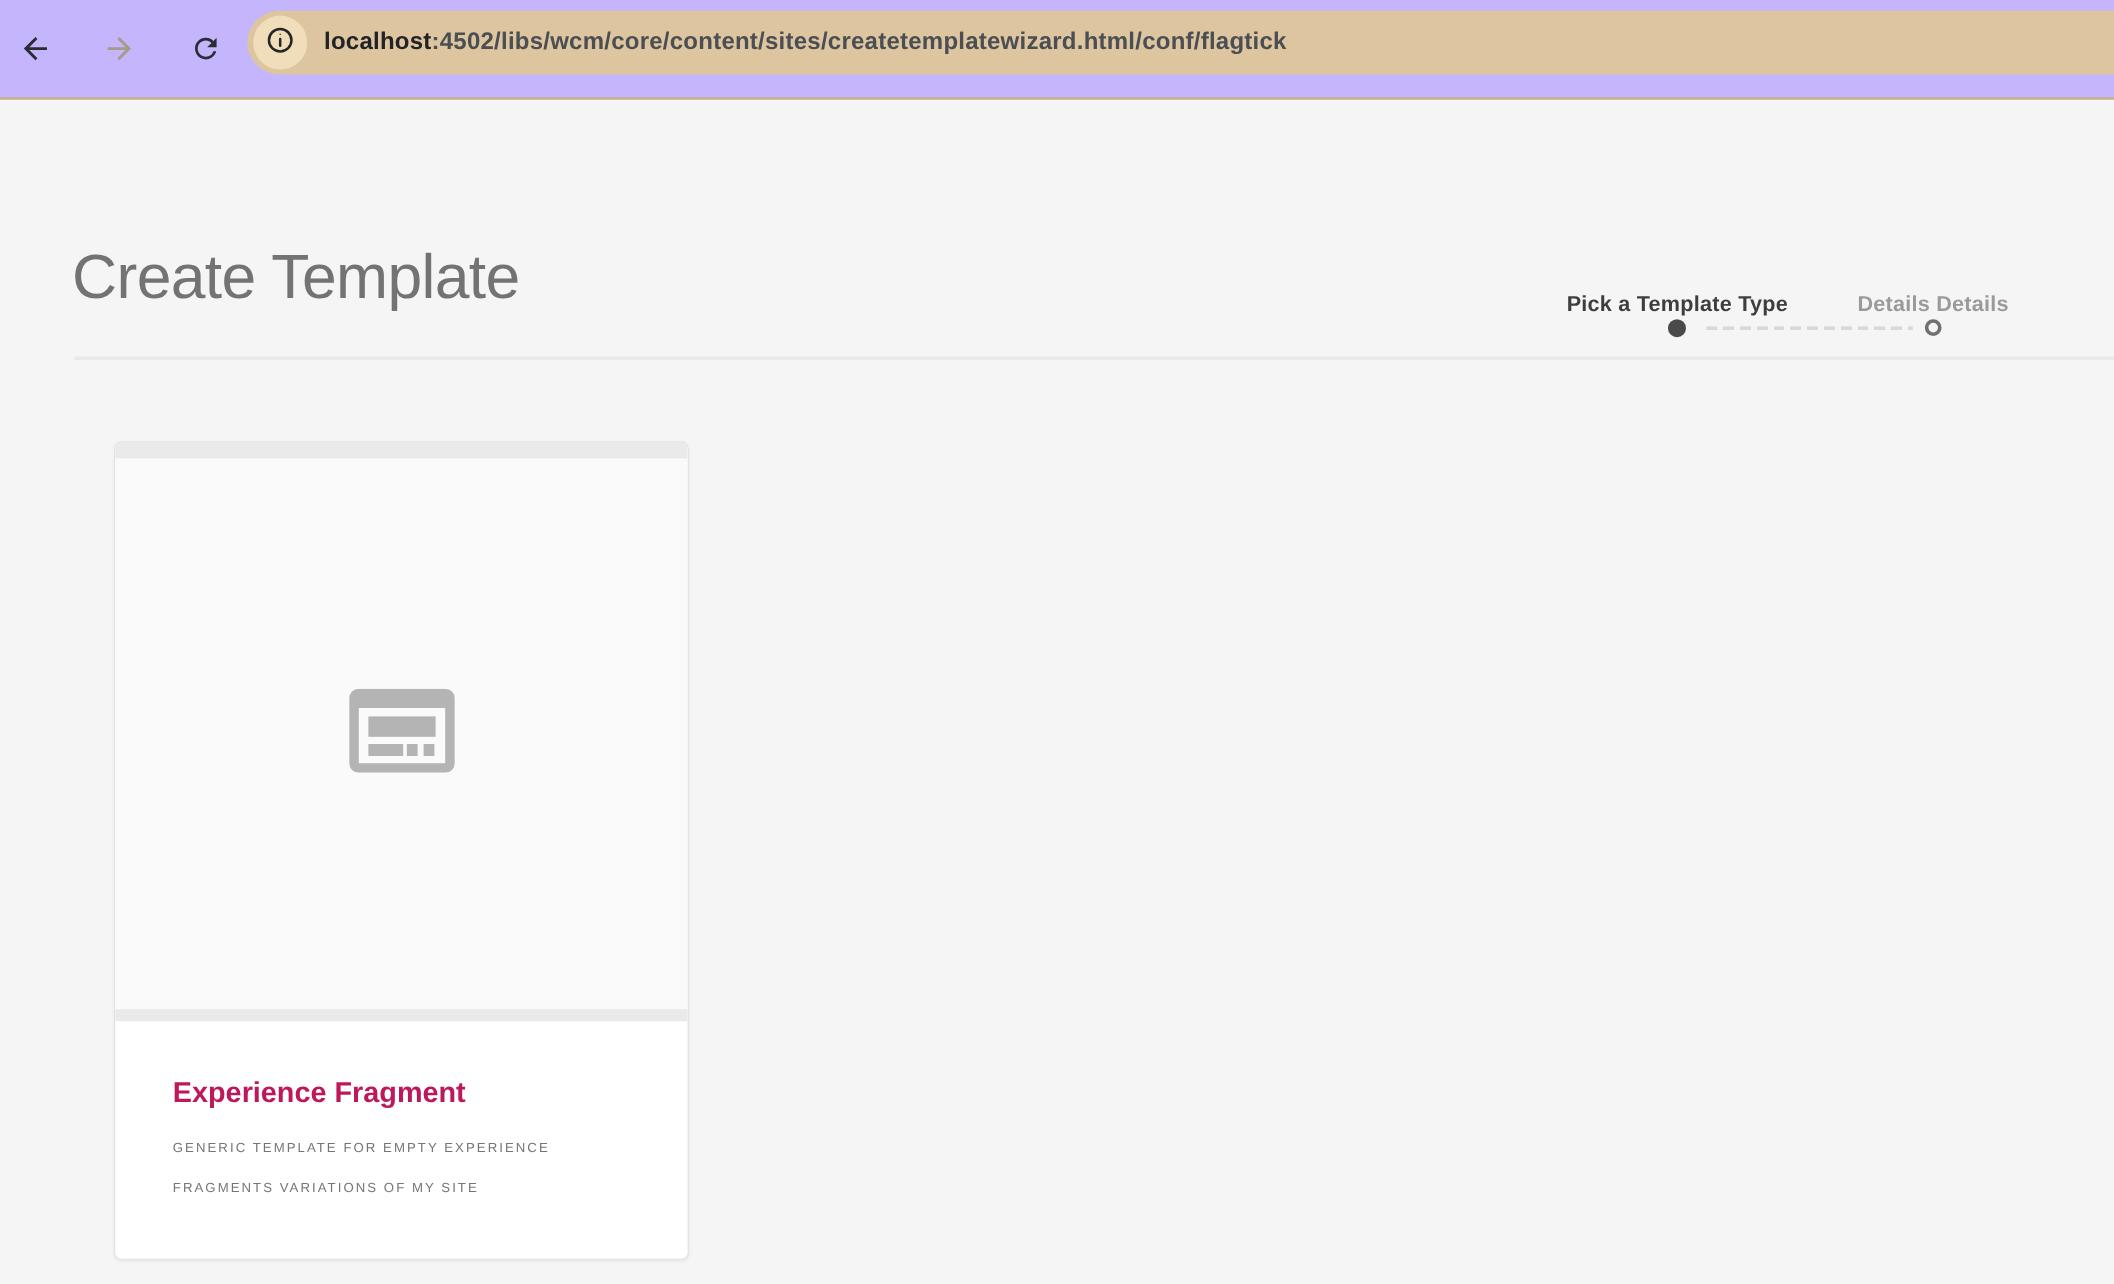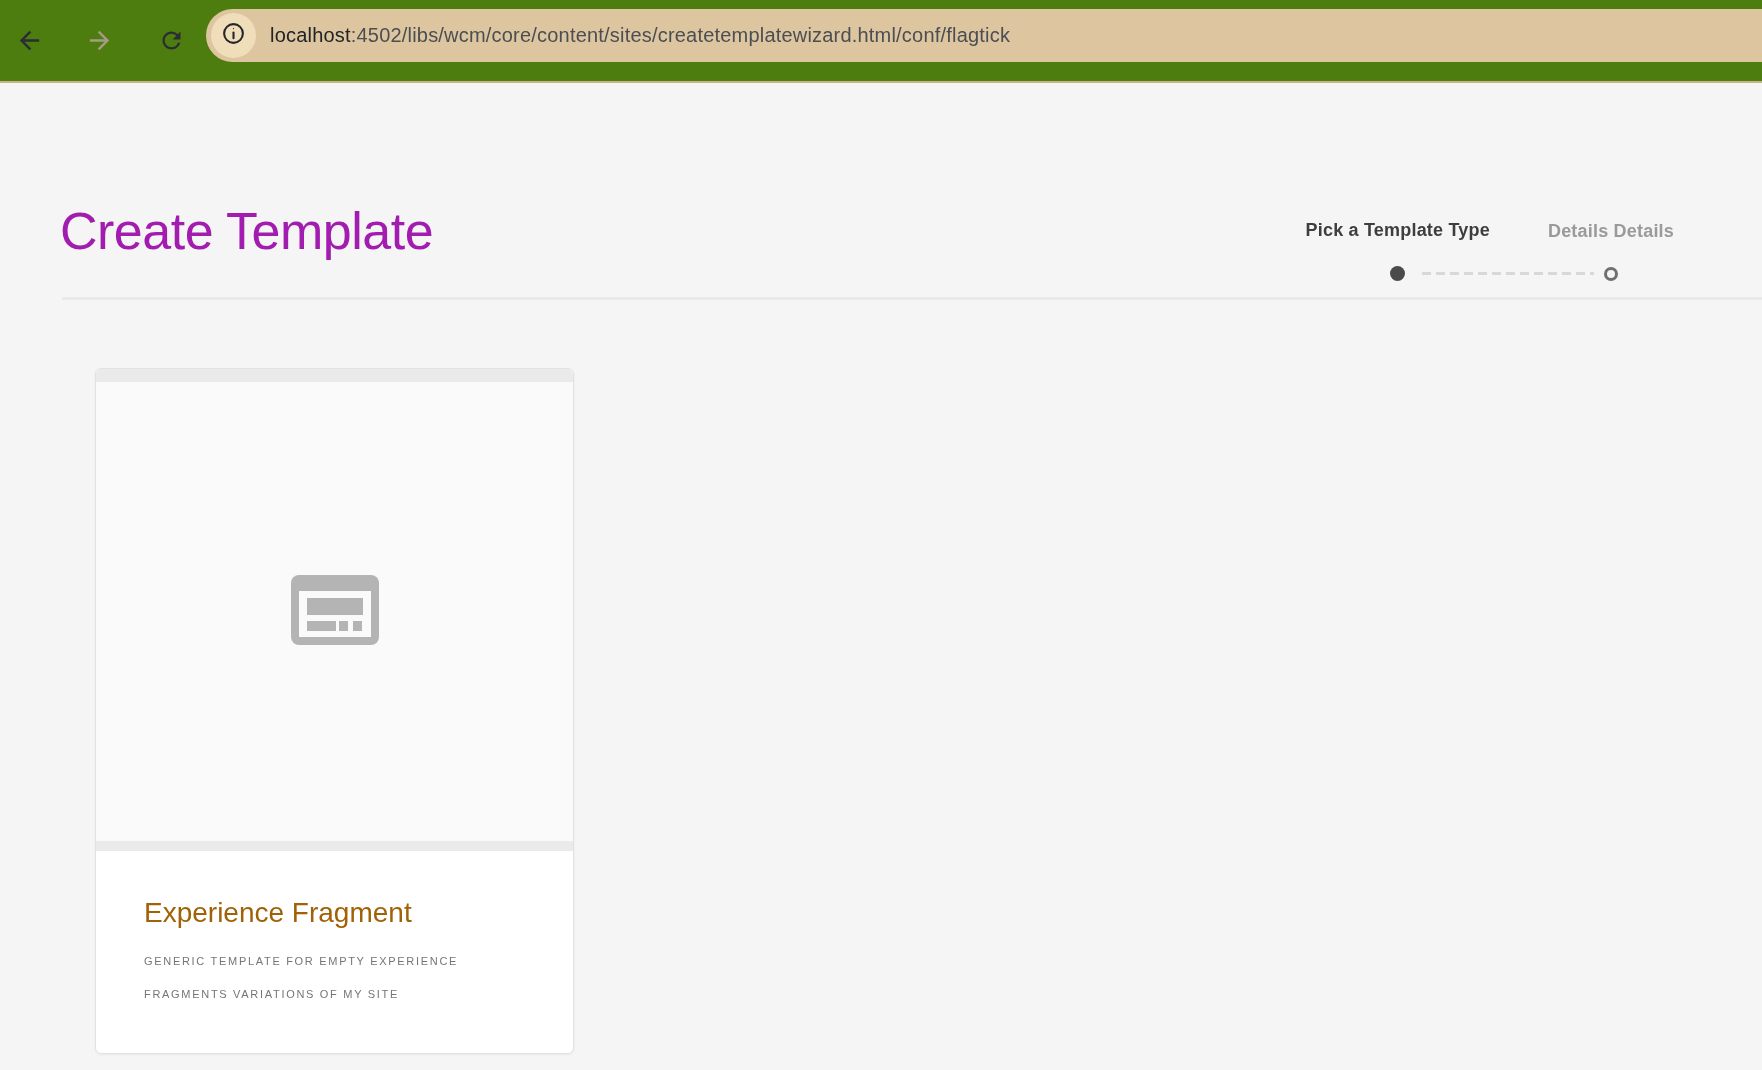--- a/index.html
+++ b/index.html
@@ -6,24 +6,25 @@
   html,body { width:1762px; height:1070px; overflow:hidden; }
   body {
     font-family:"Liberation Sans","DejaVu Sans",sans-serif;
     background:#f5f5f5;
   }
 
   
   .browser-bar {
     position:relative;
     height:83px;
-    background:#4d7c0f;
+    background:#c4b5fd;
     border-bottom:2px solid #c9b189;
     display:flex;
     align-items:center;
+    font-weight:bold;
   }
   .nav-btn {
     width:46px; height:46px;
     border:none; background:transparent;
     display:flex; align-items:center; justify-content:center;
     border-radius:50%;
     cursor:pointer;
     flex:0 0 auto;
   }
   .nav-btn.back    { margin-left:6px; }
@@ -63,37 +64,36 @@
   
   .page-header {
     display:flex;
     justify-content:space-between;
     align-items:flex-end;
     padding:120px 88px 0 60px;
   }
   .page-title {
     font-size:52px;
     font-weight:300;
-    color:#a21caf;
+    color:#737373;
     letter-spacing:-0.5px;
     line-height:56px;
     margin-bottom:24px;
   }
   .wizard-steps {
     position:relative;
     display:flex;
     gap:58px;
     padding-bottom:2px;
   }
   .wizard-step {
     display:flex;
     flex-direction:column;
     align-items:center;
-    gap:25px;
-    justify-content:flex-end;
+    gap:2px;
   }
   .step-label {
     font-size:18px;
     font-weight:700;
     letter-spacing:.2px;
     white-space:nowrap;
   }
   .wizard-step.current  .step-label { color:#3e3e3e; }
   .wizard-step.upcoming .step-label { color:#9a9a9a; }
   .step-dot {
@@ -138,23 +138,23 @@
     border-top:13px solid #eaeaea;
     border-bottom:10px solid #eaeaea;
     display:flex;
     align-items:center;
     justify-content:center;
   }
   .card-body {
     padding:46px 50px 42px 48px;
   }
   .card-title {
-    font-size:28px;
-    font-weight:400;
-    color:#a16207;
+    font-size:24px;
+    font-weight:700;
+    color:#be185d;
     margin-bottom:16px;
   }
   .card-desc {
     font-size:11px;
     line-height:33px;
     letter-spacing:1.7px;
     color:#757575;
     text-transform:uppercase;
     max-width:350px;
   }

